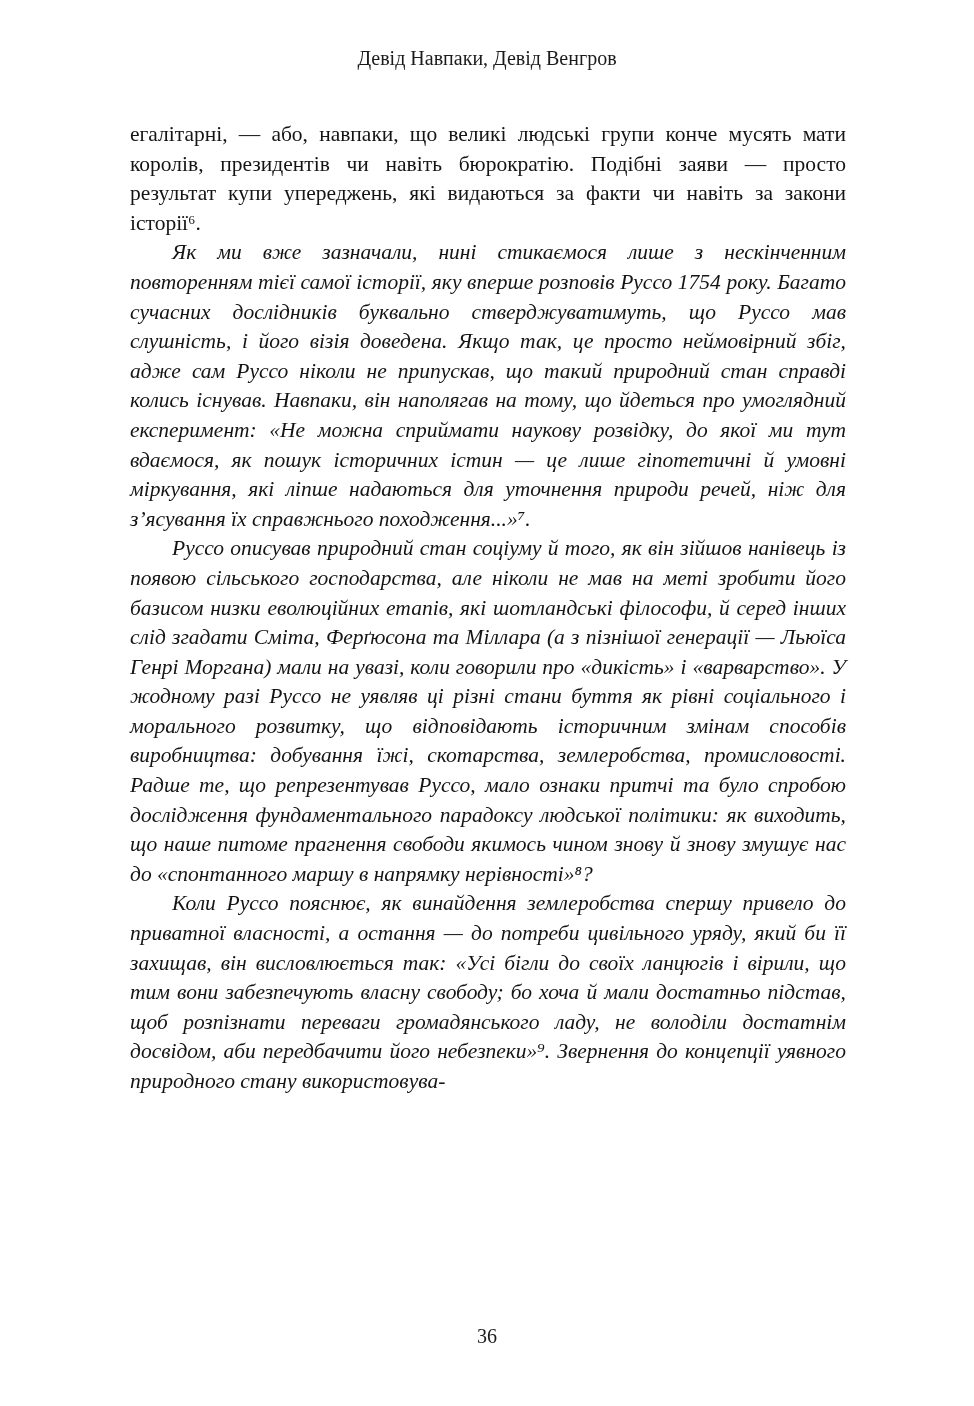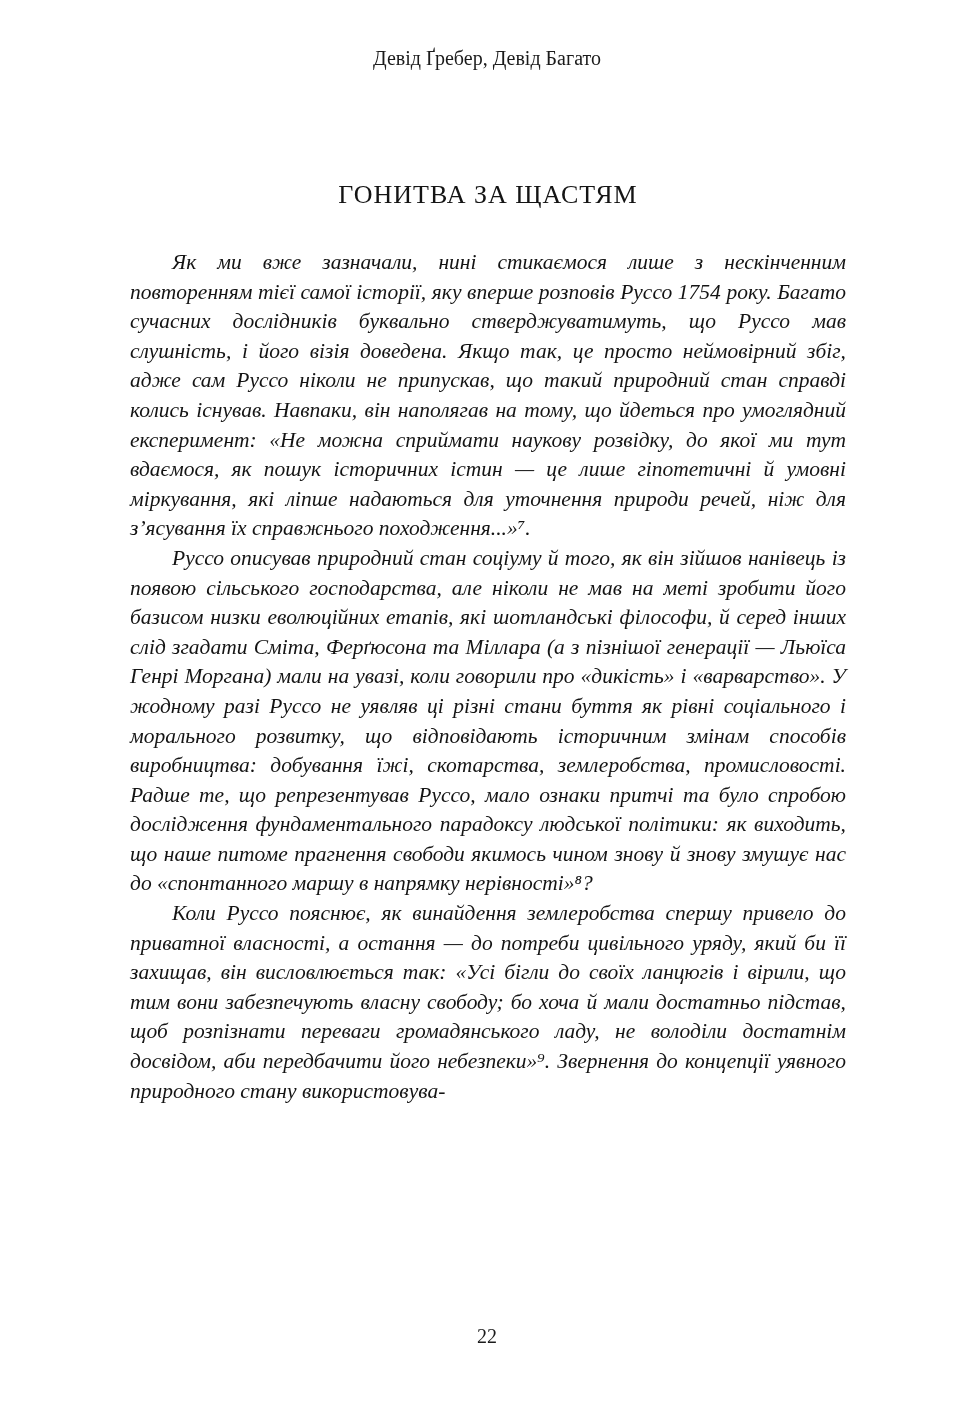--- a/index.html
+++ b/index.html
@@ -61,30 +61,30 @@
     text-align: center;
     font-size: 20px;
     color: #1b1b1b;
   }
 </style>
 </head>
 <body>
 
 <div class="page">
 
-  <header class="running-header">Девід Ґребер, Девід Багато</header>
+  <header class="running-header">Девід Навпаки, Девід Венгров</header>
 
   <main class="text-block">
 
+    <p class="para">егалітарні, — або, навпаки, що великі людські групи конче мусять мати королів, президентів чи навіть бюрократію. Подібні заяви — просто результат купи упереджень, які видаються за факти чи навіть за закони історії⁶.</p>
 
-    <h2 class="section-heading">ГОНИТВА ЗА ЩАСТЯМ</h2>
 
     <p class="para indent">Як ми вже зазначали, нині стикаємося лише з нескінченним повторенням тієї самої історії, яку вперше розповів Руссо 1754 року. Багато сучасних дослідників буквально стверджуватимуть, що Руссо мав слушність, і його візія доведена. Якщо так, це просто неймовірний збіг, адже сам Руссо ніколи не припускав, що такий природний стан справді колись існував. Навпаки, він наполягав на тому, що йдеться про умоглядний експеримент: «Не можна сприймати наукову розвідку, до якої ми тут вдаємося, як пошук історичних істин — це лише гіпотетичні й умовні міркування, які ліпше надаються для уточнення природи речей, ніж для з’ясування їх справжнього походження...»⁷.</p>
 
     <p class="para indent">Руссо описував природний стан соціуму й того, як він зійшов нанівець із появою сільського господарства, але ніколи не мав на меті зробити його базисом низки еволюційних етапів, які шотландські філософи, й серед інших слід згадати Сміта, Ферґюсона та Міллара (а з пізнішої генерації — Льюїса Генрі Моргана) мали на увазі, коли говорили про «дикість» і «варварство». У жодному разі Руссо не уявляв ці різні стани буття як рівні соціального і морального розвитку, що відповідають історичним змінам способів виробництва: добування їжі, скотарства, землеробства, промисловості. Радше те, що репрезентував Руссо, мало ознаки притчі та було спробою дослідження фундаментального парадоксу людської політики: як виходить, що наше питоме прагнення свободи якимось чином знову й знову змушує нас до «спонтанного маршу в напрямку нерівності»⁸?</p>
 
     <p class="para indent">Коли Руссо пояснює, як винайдення землеробства спершу привело до приватної власності, а остання — до потреби цивільного уряду, який би її захищав, він висловлюється так: «Усі бігли до своїх ланцюгів і вірили, що тим вони забезпечують власну свободу; бо хоча й мали достатньо підстав, щоб розпізнати переваги громадянського ладу, не володіли достатнім досвідом, аби передбачити його небезпеки»⁹. Звернення до концепції уявного природного стану використовува-</p>
 
   </main>
 
-  <footer class="page-number">22</footer>
+  <footer class="page-number">36</footer>
 
 </div>
 
 </body></html>

